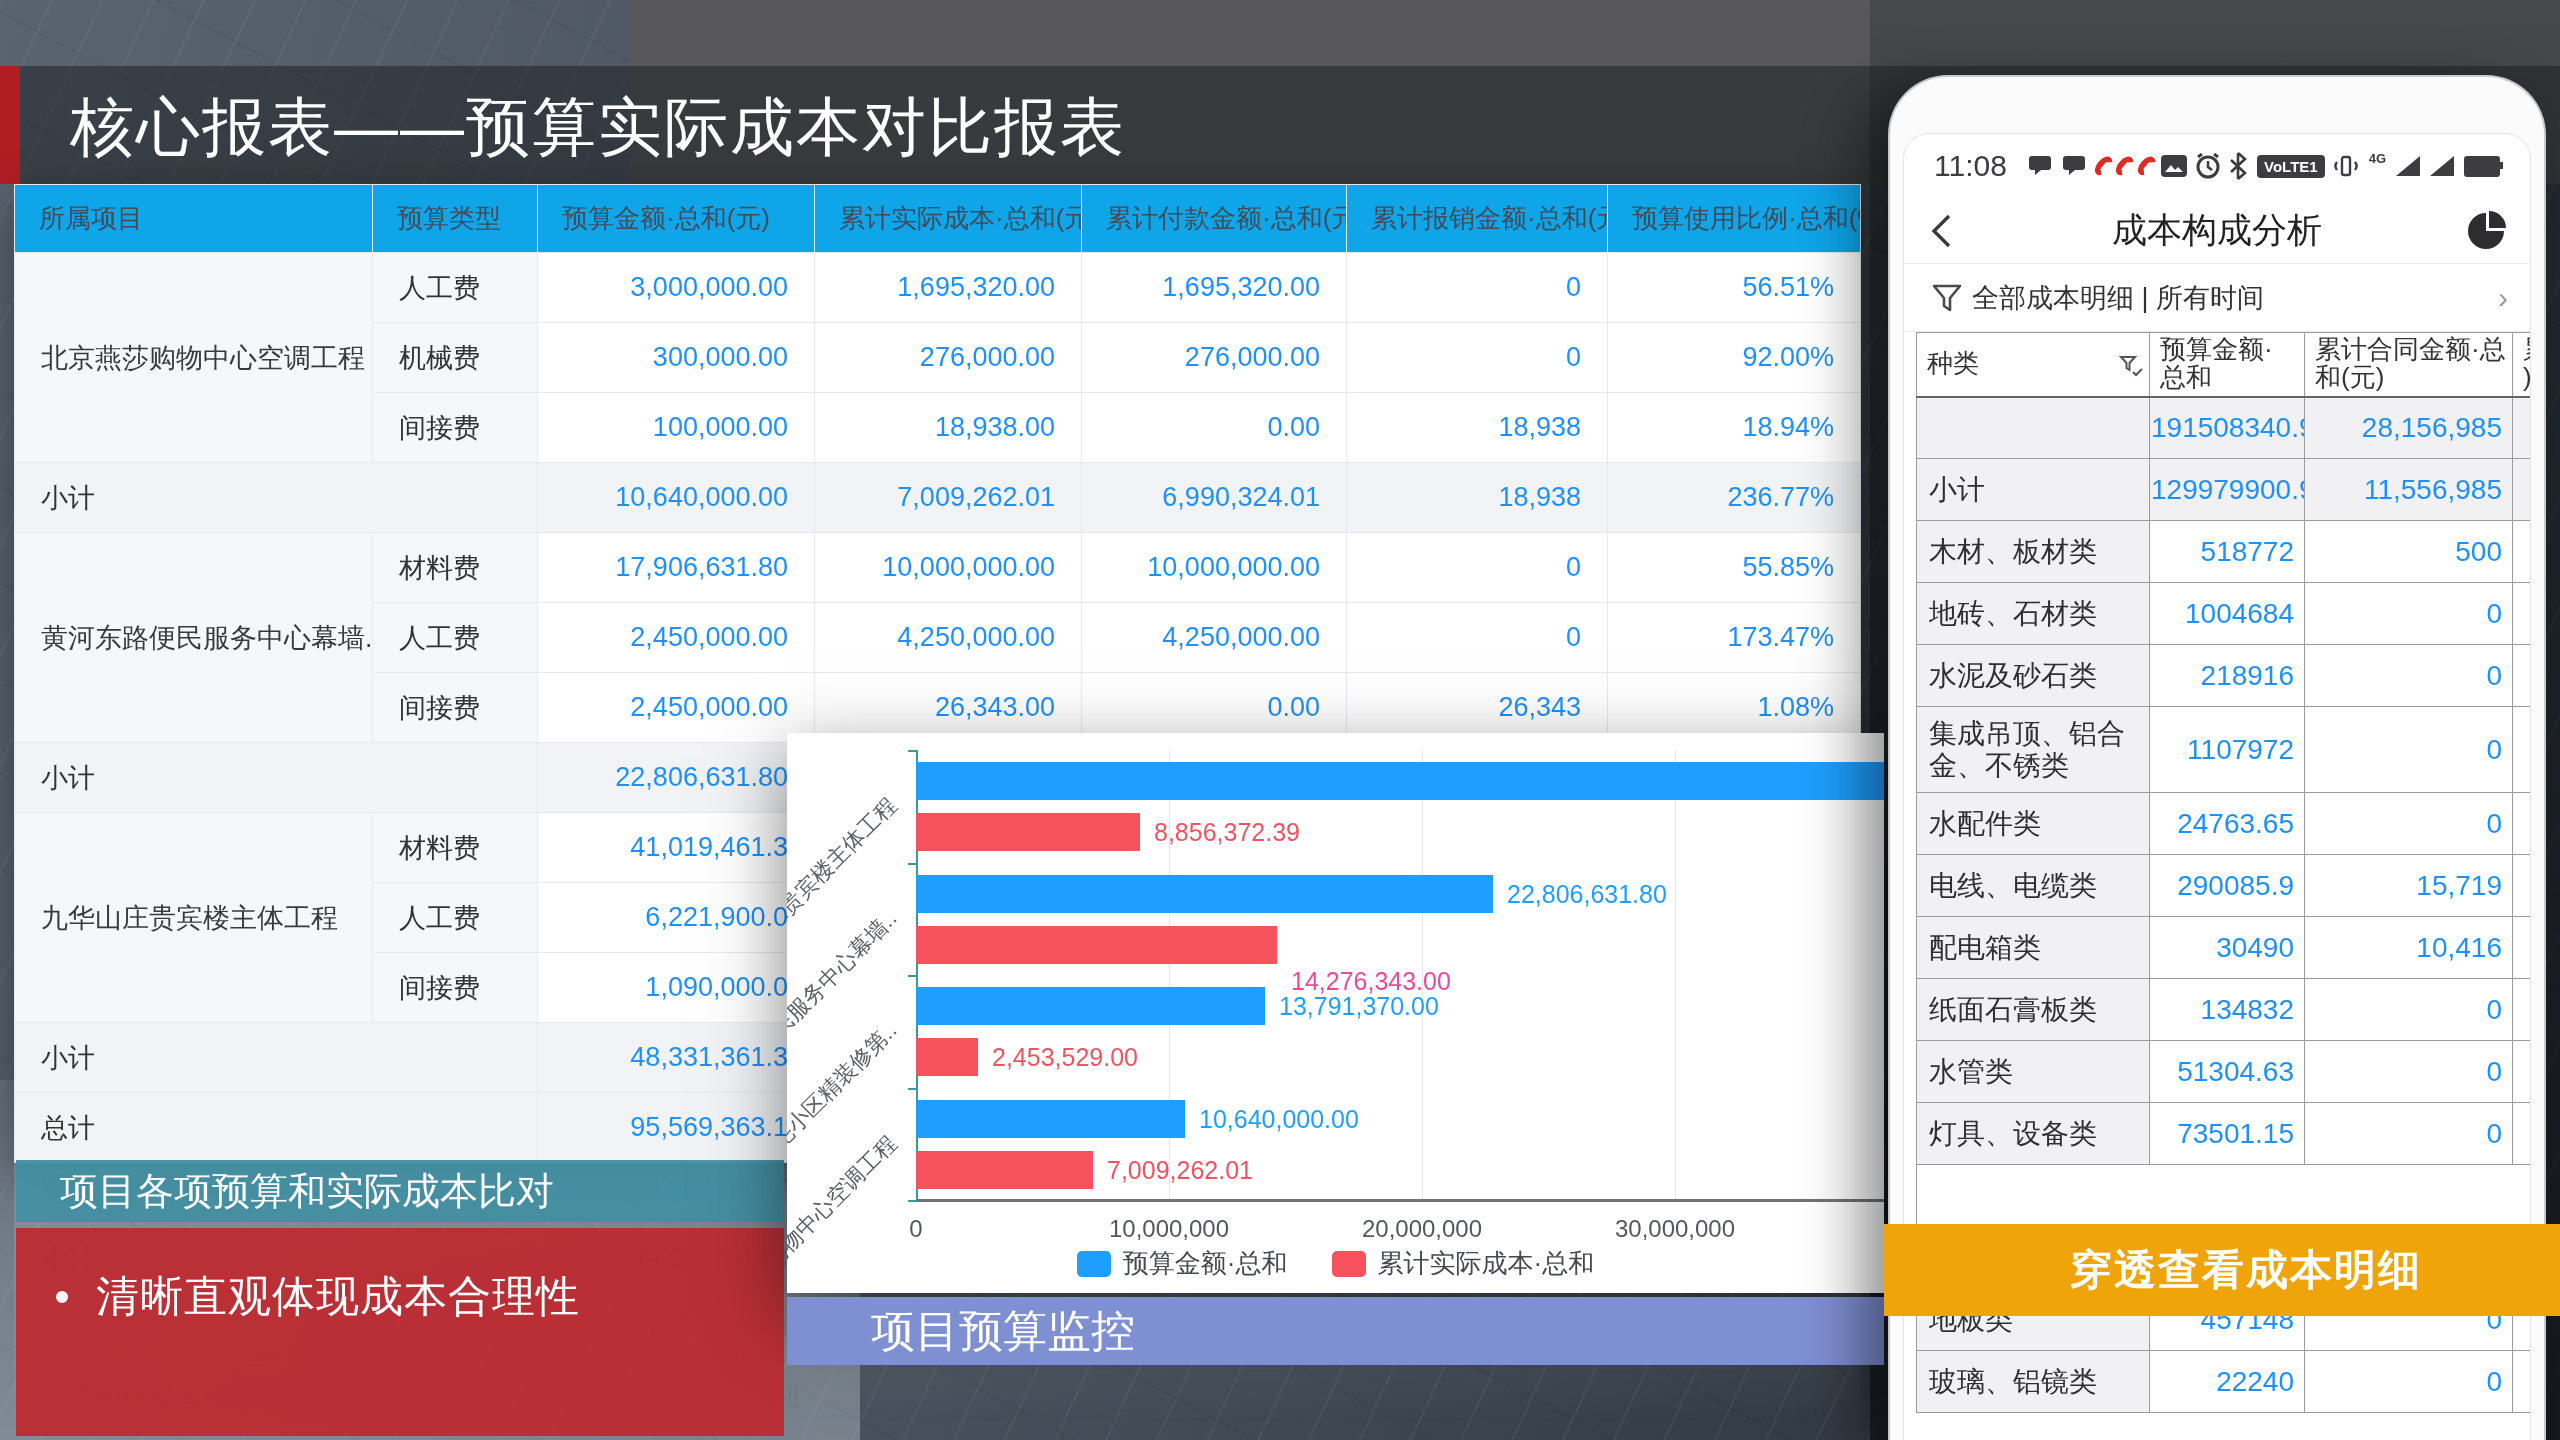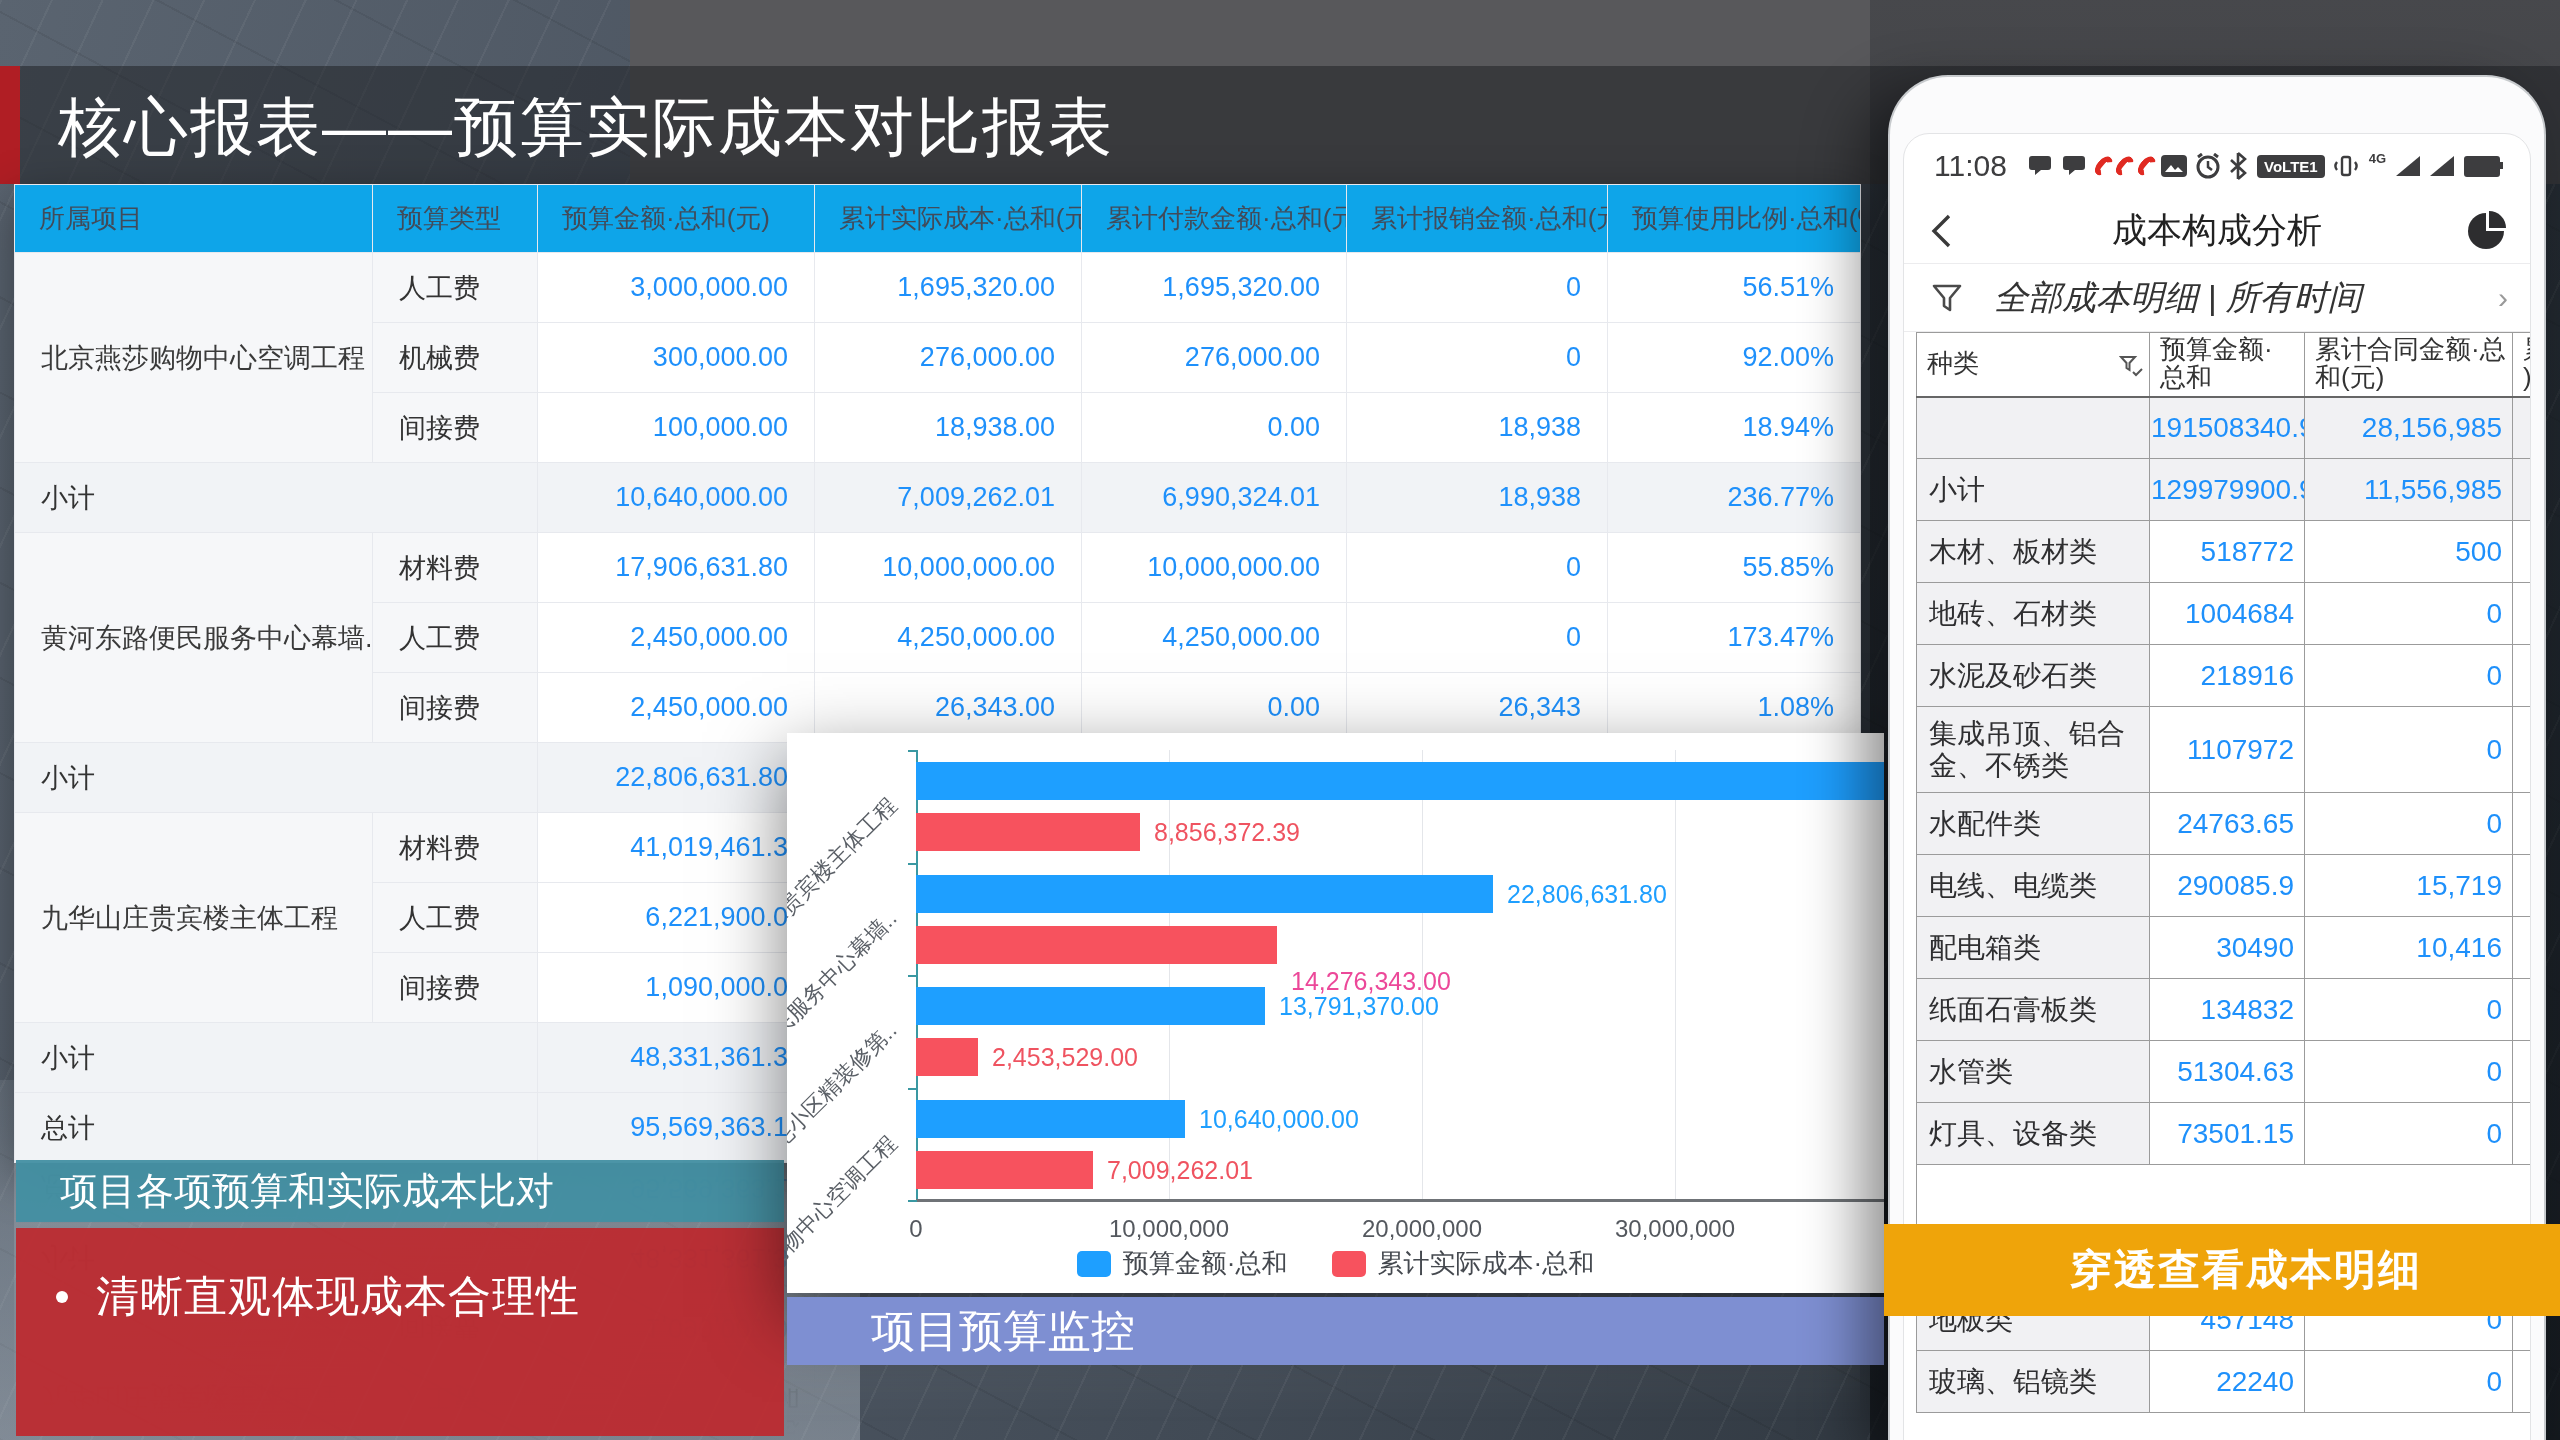--- a/index.html
+++ b/index.html
@@ -13,21 +13,21 @@
     background:
      repeating-linear-gradient(115deg, rgba(255,255,255,.05) 0 2px, transparent 2px 46px),
      repeating-linear-gradient(28deg, rgba(0,0,0,.07) 0 2px, transparent 2px 84px);}
   .bg-light-wedge{position:absolute;left:0;top:1080px;width:860px;height:360px;
     background:linear-gradient(180deg,rgba(170,182,194,.18),rgba(200,210,220,.38));}
   .bg-right-dark{position:absolute;left:1870px;top:0;width:690px;height:1440px;
     background:linear-gradient(180deg,rgba(20,24,30,.25),rgba(10,13,17,.6));}
   .top-gray{position:absolute;left:630px;top:0;width:1930px;height:184px;background:#58585b;}
   .title-band{position:absolute;left:0;top:66px;width:2560px;height:118px;background:rgba(28,30,34,.52);}
   .red-accent{position:absolute;left:0;top:66px;width:20px;height:118px;background:#b01e24;}
-  .slide-title{position:absolute;left:58px;top:84px;width:1700px;color:#fff;font-size:64px;
+  .slide-title{position:absolute;left:70px;top:84px;width:1700px;color:#fff;font-size:64px;
     font-weight:500;letter-spacing:2px;white-space:nowrap;}
 
   
   #main-table-wrap{position:absolute;left:14px;top:184px;width:1846px;z-index:4;
     box-shadow:0 14px 44px rgba(0,0,0,.38);}
   table.main{border-collapse:collapse;table-layout:fixed;width:1846px;background:#fff;}
   table.main td,table.main th{border:1px solid #e7e9ee;overflow:hidden;white-space:nowrap;}
   table.main th{height:67px;background:#0ea5e9;color:#414b5a;font-size:26px;font-weight:400;
     text-align:left;padding:0 0 0 24px;}
   table.main td{height:67px;font-size:27px;color:#333;}
@@ -99,21 +99,21 @@
     border-bottom:1px solid #ececee;box-sizing:border-box;}
   .nav-title{position:absolute;left:0;width:100%;text-align:center;font-size:35px;color:#222;}
   .back-btn{margin-left:26px;z-index:2;display:flex;align-items:center;}
   .pie-btn{margin-left:auto;margin-right:26px;z-index:2;width:36px;height:36px;position:relative;}
   .pie-main{position:absolute;inset:0;border-radius:50%;
     background:conic-gradient(transparent 0 90deg,#2d2d2f 90deg 360deg);}
   .pie-wedge{position:absolute;right:-2px;top:-2px;width:17px;height:17px;border-radius:0 17px 0 0;background:#2d2d2f;}
 
   .filterrow{position:absolute;left:0;top:130px;width:100%;height:68px;display:flex;align-items:center;
     border-bottom:1px solid #ececee;box-sizing:border-box;color:#333;}
-  .filterrow .ftext{font-size:34px;margin-left:32px;font-style:italic;}
+  .filterrow .ftext{font-size:27px;margin-left:10px;}
   .fchev{margin-left:auto;margin-right:22px;color:#9a9a9a;font-size:30px;}
 
   #phone-table-wrap{position:absolute;left:12px;top:198px;width:616px;}
   table.ptable{border-collapse:collapse;table-layout:fixed;width:640px;}
   table.ptable th,table.ptable td{border:1px solid #9b9b9b;overflow:hidden;box-sizing:border-box;}
   table.ptable th{height:64px;background:#fff;font-size:26px;font-weight:400;color:#333;
     text-align:left;padding:2px 6px 2px 10px;border-bottom:2px solid #666;line-height:28px;white-space:pre-line;vertical-align:top;}
   table.ptable th.h-first{vertical-align:middle;}
   table.ptable td{height:62px;font-size:28px;}
   table.ptable td.plabel{background:#f1f1f3;color:#2f2f31;padding-left:12px;line-height:32px;}

